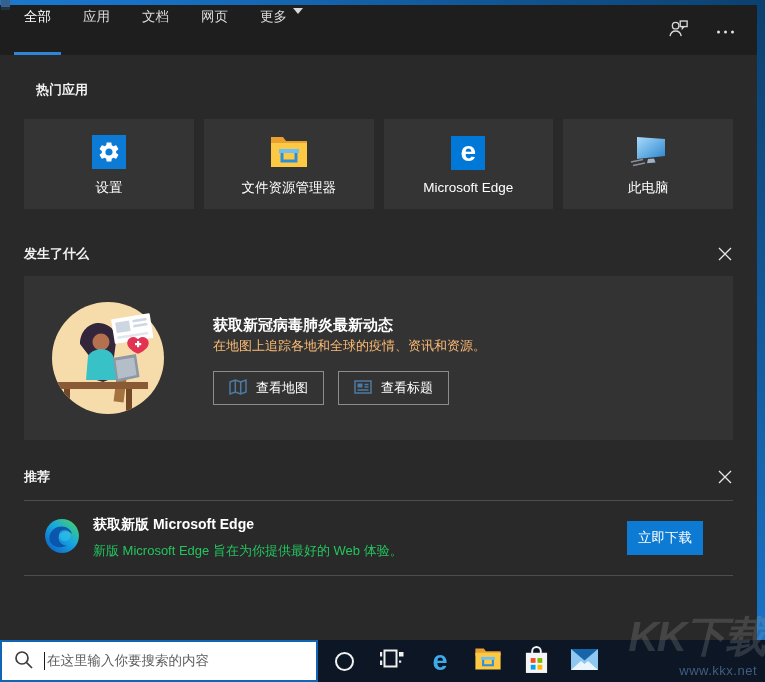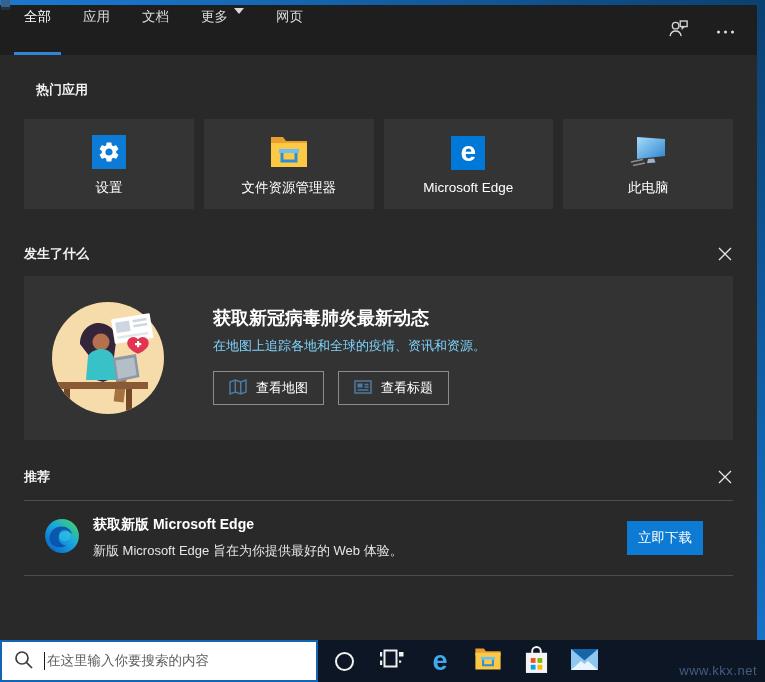--- a/index.html
+++ b/index.html
@@ -31,33 +31,33 @@
   .tiles{ display:flex; gap:10px; margin:20px 24px 0; }
   .tile{ width:170px; height:90px; background:#343434; display:flex; flex-direction:column;
     align-items:center; justify-content:center; cursor:default; }
   .tile-icon{ height:40px; display:flex; align-items:center; justify-content:center; }
   .tile-label{ margin-top:7px; font-size:13.5px; color:#fff; }
   .sq-icon{ width:34px; height:34px; background:#0b7bd6; display:flex; align-items:center; justify-content:center; }
   .edge-e{ color:#fff; font-size:28px; font-weight:bold; line-height:1; transform:translateY(-1px); }
   
   .card{ position:relative; margin:13px 24px 0; height:164px; background:#333333; }
   .illustration{ position:absolute; left:28px; top:24px; }
-  .card-headline{ position:absolute; left:189px; top:30px; font-size:18px; font-weight:bold; color:#fff; }
-  .card-desc{ position:absolute; left:189px; top:61px; font-size:13px; color:#7dd3fc; }
+  .card-headline{ position:absolute; left:189px; top:40px; font-size:15px; font-weight:bold; color:#fff; }
+  .card-desc{ position:absolute; left:189px; top:61px; font-size:13px; color:#fdba74; }
   .card-btns{ position:absolute; left:189px; top:95px; display:flex; gap:14px; }
   .card-btn{ display:inline-flex; align-items:center; gap:9px; height:34px; padding:0 15px;
     border:1px solid #8c8c8c; background:transparent; color:#fff; font-size:13px; cursor:default;
     font-family:"Liberation Sans","DejaVu Sans",sans-serif; }
   
   .divider{ margin:0 24px; border-top:1px solid #4d4d4d; }
   .divider.first{ margin-top:14px; }
   .rec-row{ height:74px; margin:0 24px; display:flex; align-items:center; padding:0 30px 0 20px; }
   .rec-text{ margin-left:13px; }
   .rec-title{ font-size:14px; font-weight:bold; color:#fff; }
-  .rec-desc{ margin-top:8px; font-size:13px; color:#e5e5e5; }
+  .rec-desc{ margin-top:8px; font-size:13px; color:#22c55e; }
   .download-btn{ margin-left:auto; width:76px; height:34px; background:#0d7ad4; border:none;
     color:#fff; font-size:13.5px; cursor:default; font-family:"Liberation Sans","DejaVu Sans",sans-serif; }
   
   .taskbar{ position:absolute; left:0; bottom:0; width:765px; height:42px; background:#0c1624;
     display:flex; align-items:center; z-index:3; }
   .search-box{ width:318px; height:42px; background:#fff; border:2px solid #1165b4;
     display:flex; align-items:center; padding-left:12px;text-align:center; }
   .caret-line{ width:1px; height:18px; background:#1a1a1a; margin-left:11px; }
   .search-text{ margin-left:2px; font-size:13.5px; color:#5c5c5c; white-space:nowrap; }
   .tb-icons{ display:flex; align-items:center; margin-left:2px; }
@@ -82,25 +82,25 @@
       <div class="tab active">
         <span>全部</span>
       </div>
       <div class="tab">
         <span>应用</span>
       </div>
       <div class="tab">
         <span>文档</span>
       </div>
       <div class="tab">
+        <span>网页</span>
+      </div>
+      <div class="tab">
         <span>更多</span>
         <span class="caret-down"></span>
-      </div>
-      <div class="tab">
-        <span>网页</span>
       </div>
       <div class="hdr-icons">
         <span>
           <svg width="23" height="23" viewBox="0 0 24 24" fill="none" stroke="#d8d8d8" stroke-width="1.4">
             <circle cx="9" cy="9" r="3.4"></circle>
             <path d="M3.2 20c.6-3.6 3-5.4 5.8-5.4s5.2 1.8 5.8 5.4"></path>
             <rect x="13.8" y="4.2" width="7.2" height="5.8"></rect>
             <path d="M16 10v2l1.8-2"></path>
           </svg>
         </span>
@@ -334,14 +334,15 @@
           <svg width="29" height="23" viewBox="0 0 29 23">
             <rect x="1" y="1" width="27" height="21" fill="#8ec8f0"></rect>
             <path fill="#1565a8" d="M1 1h27L14.5 12.5z"></path>
             <path fill="#eaf5fd" d="M1 22l10-9 3.5 3 3.5-3 10 9z"></path>
           </svg>
         </span>
       </div>
     </div>
   </div>
 
+  <div class="wm-title">KK下载</div>
   <div class="wm-url">www.kkx.net</div>
 </div>
 
 </body></html>

